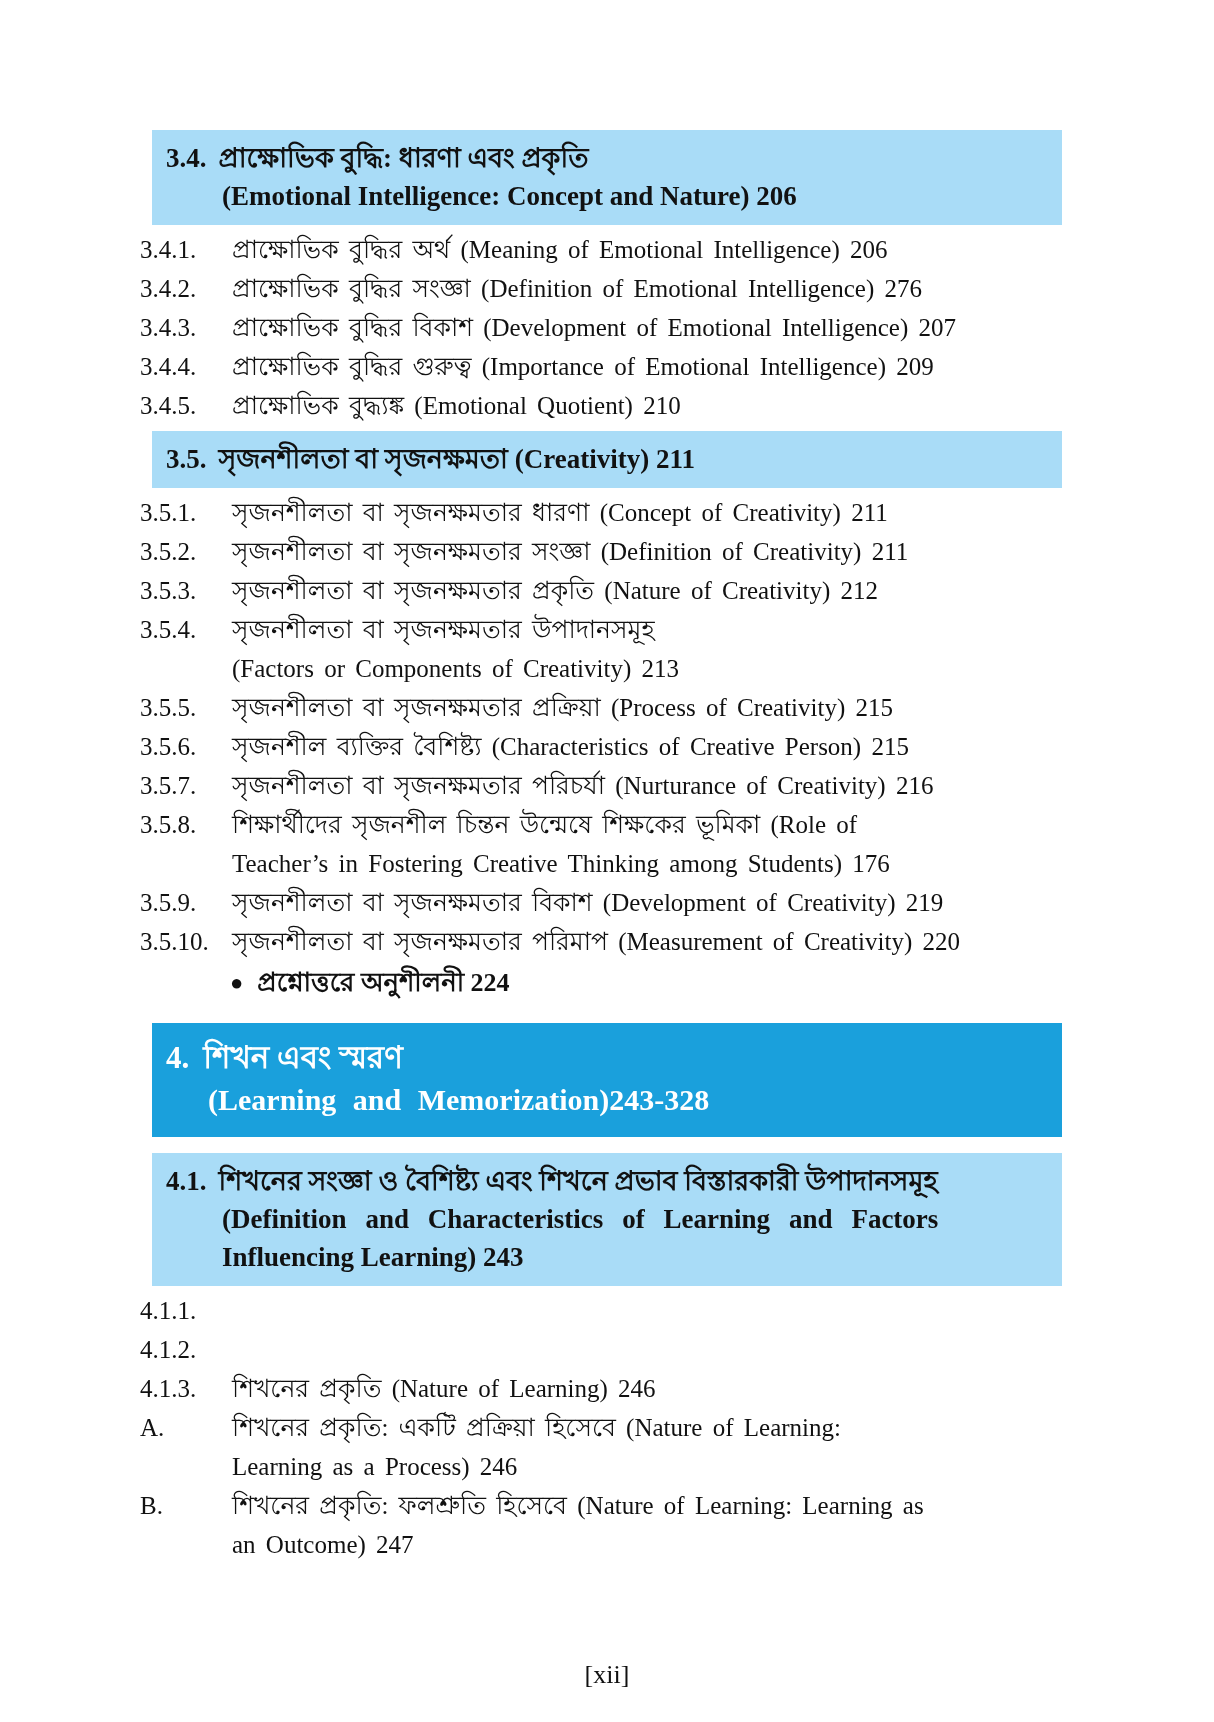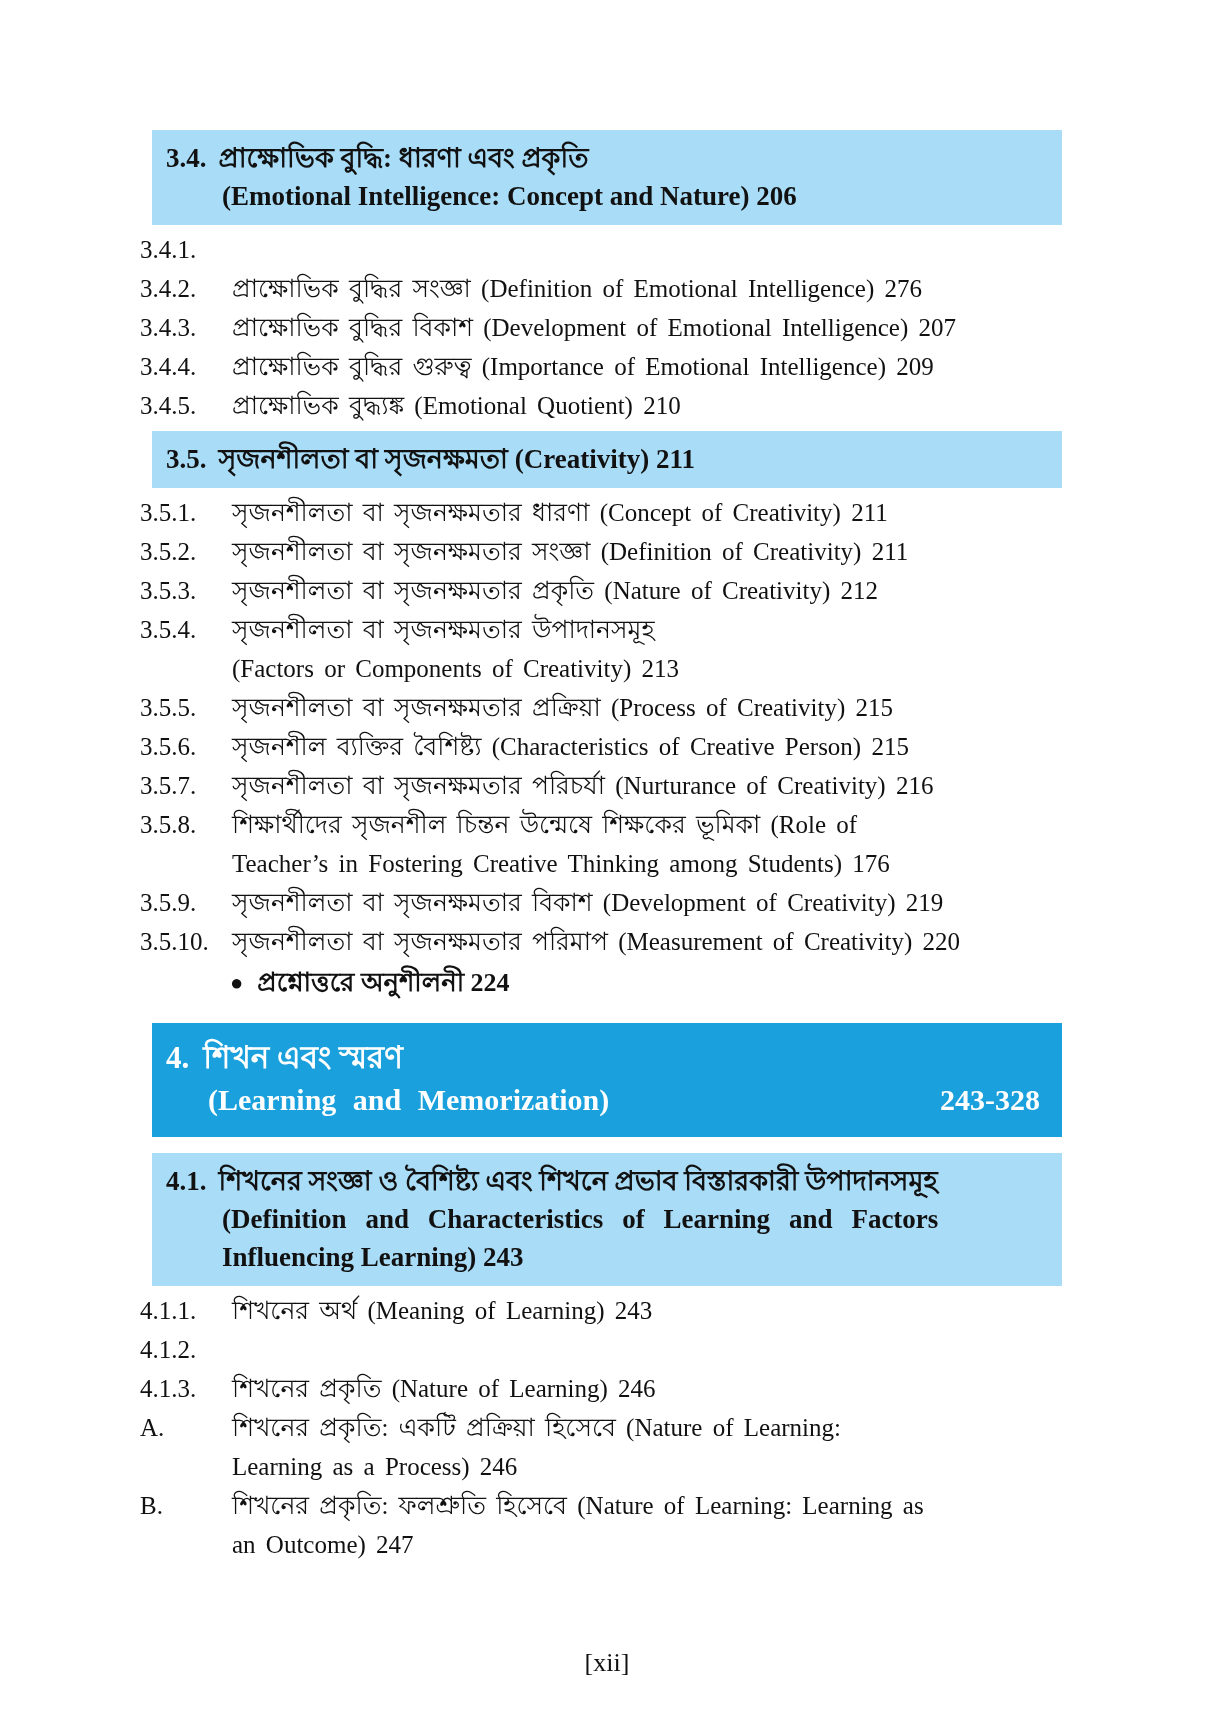--- a/index.html
+++ b/index.html
@@ -40,21 +40,21 @@
     margin-left:12px;
     margin-top:20px;
     margin-bottom:16px;
     padding:14px 22px 16px 14px;
     font-weight:bold;
   }
   .chband .chline1 { font-size:31px; line-height:42px; display:flex; }
   .chband .chline1 .bnum { margin-right:14px; }
   .chband .chline2 {
     font-size:30px; line-height:42px;
-    display:flex; justify-content:space-between;
+    display:flex; 
     margin-left:42px;
     word-spacing:0.3em;
   }
 
   
   .rows { margin-top:5px; margin-bottom:6px; }
   .row { display:flex; font-size:25px; line-height:39px; }
   .row .num {
     flex:0 0 78px;
     white-space:nowrap;
@@ -67,21 +67,21 @@
     display:flex; align-items:center;
     font-size:26px; line-height:40px;
     font-weight:bold;
     margin-left:90px;
     margin-top:2px;
   }
   .bullet-row .dot { font-size:22px; margin-right:14px; }
 
   .footer {
     position:absolute;
-    left:0; bottom:44px;
+    left:0; bottom:32px;
     width:100%;
     text-align:center;
     font-size:26px;
   }
 </style>
 </head>
 <body>
 
 <div class="page">
   <div class="content">
@@ -90,20 +90,23 @@
       <div class="line1">
         <span class="bnum">3.4.</span>
         <span>প্রাক্ষোভিক বুদ্ধি: ধারণা এবং প্রকৃতি</span>
       </div>
       <div class="line2">(Emotional Intelligence: Concept and Nature) 206</div>
     </div>
 
     <div class="rows">
       <div class="row">
         <span class="num">3.4.1.</span>
+        <div class="txt">
+            <div class="ln">প্রাক্ষোভিক বুদ্ধির অর্থ (Meaning of Emotional Intelligence) 206</div>
+          </div>
       </div>
       <div class="row">
         <span class="num">3.4.2.</span>
         <div class="txt">
             <div class="ln">প্রাক্ষোভিক বুদ্ধির সংজ্ঞা (Definition of Emotional Intelligence) 276</div>
           </div>
       </div>
       <div class="row">
         <span class="num">3.4.3.</span>
         <div class="txt">
@@ -217,23 +220,20 @@
         <span class="bnum">4.1.</span>
         <span>শিখনের সংজ্ঞা ও বৈশিষ্ট্য এবং শিখনে প্রভাব বিস্তারকারী উপাদানসমূহ</span>
       </div>
       <div class="line2 stretch">(Definition and Characteristics of Learning and Factors</div>
       <div class="line2">Influencing Learning) 243</div>
     </div>
 
     <div class="rows">
       <div class="row">
         <span class="num">4.1.1.</span>
-        <div class="txt">
-            <div class="ln">শিখনের অর্থ (Meaning of Learning) 243</div>
-          </div>
       </div>
       <div class="row">
         <span class="num">4.1.2.</span>
       </div>
       <div class="row">
         <span class="num">4.1.3.</span>
         <div class="txt">
             <div class="ln">শিখনের প্রকৃতি (Nature of Learning) 246</div>
           </div>
       </div>

